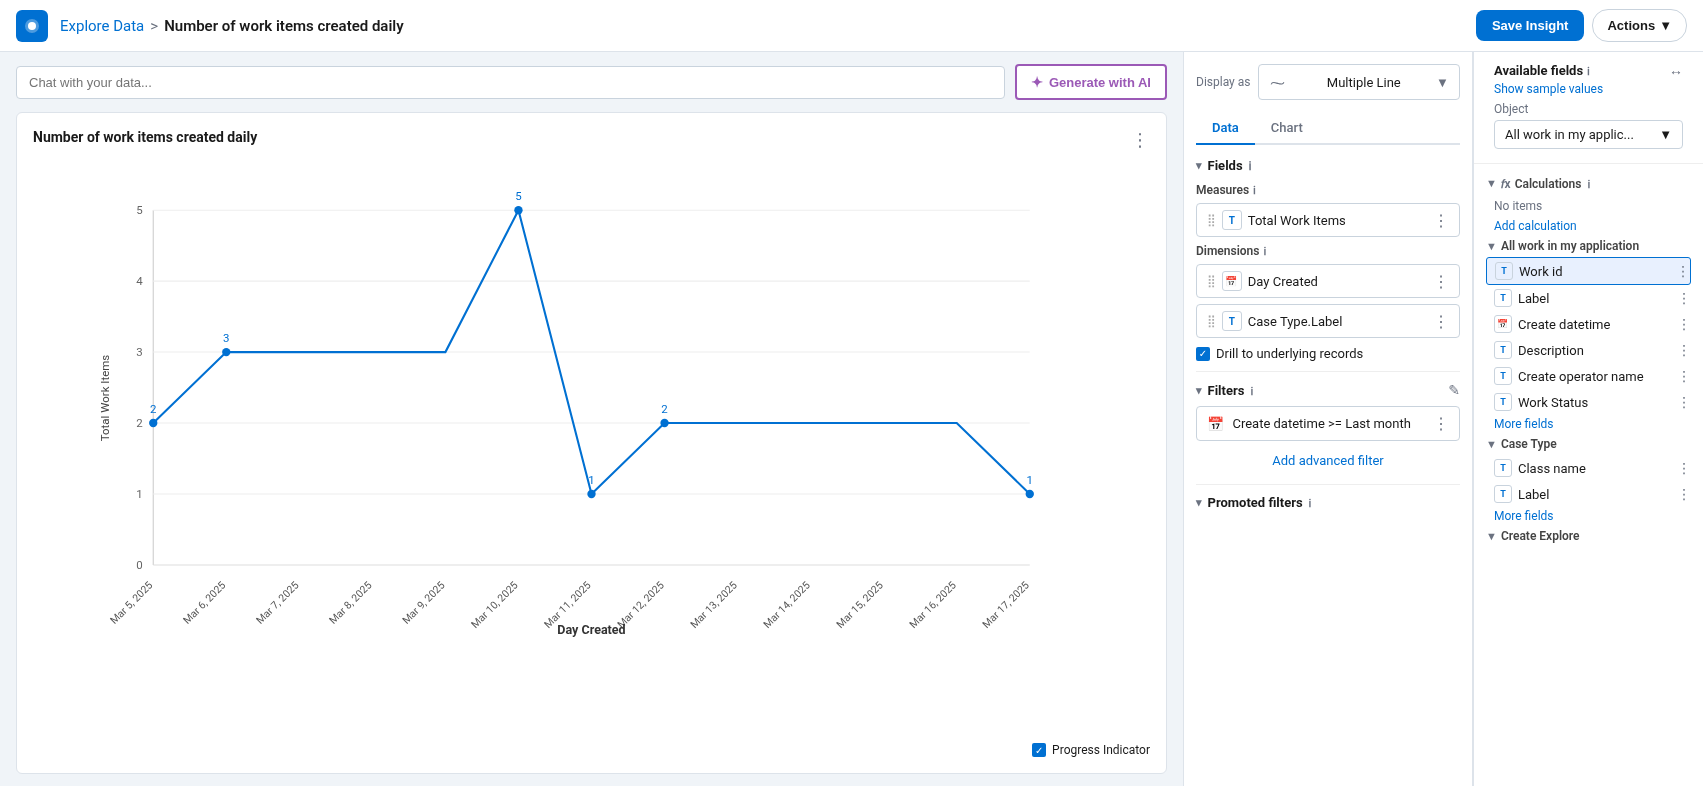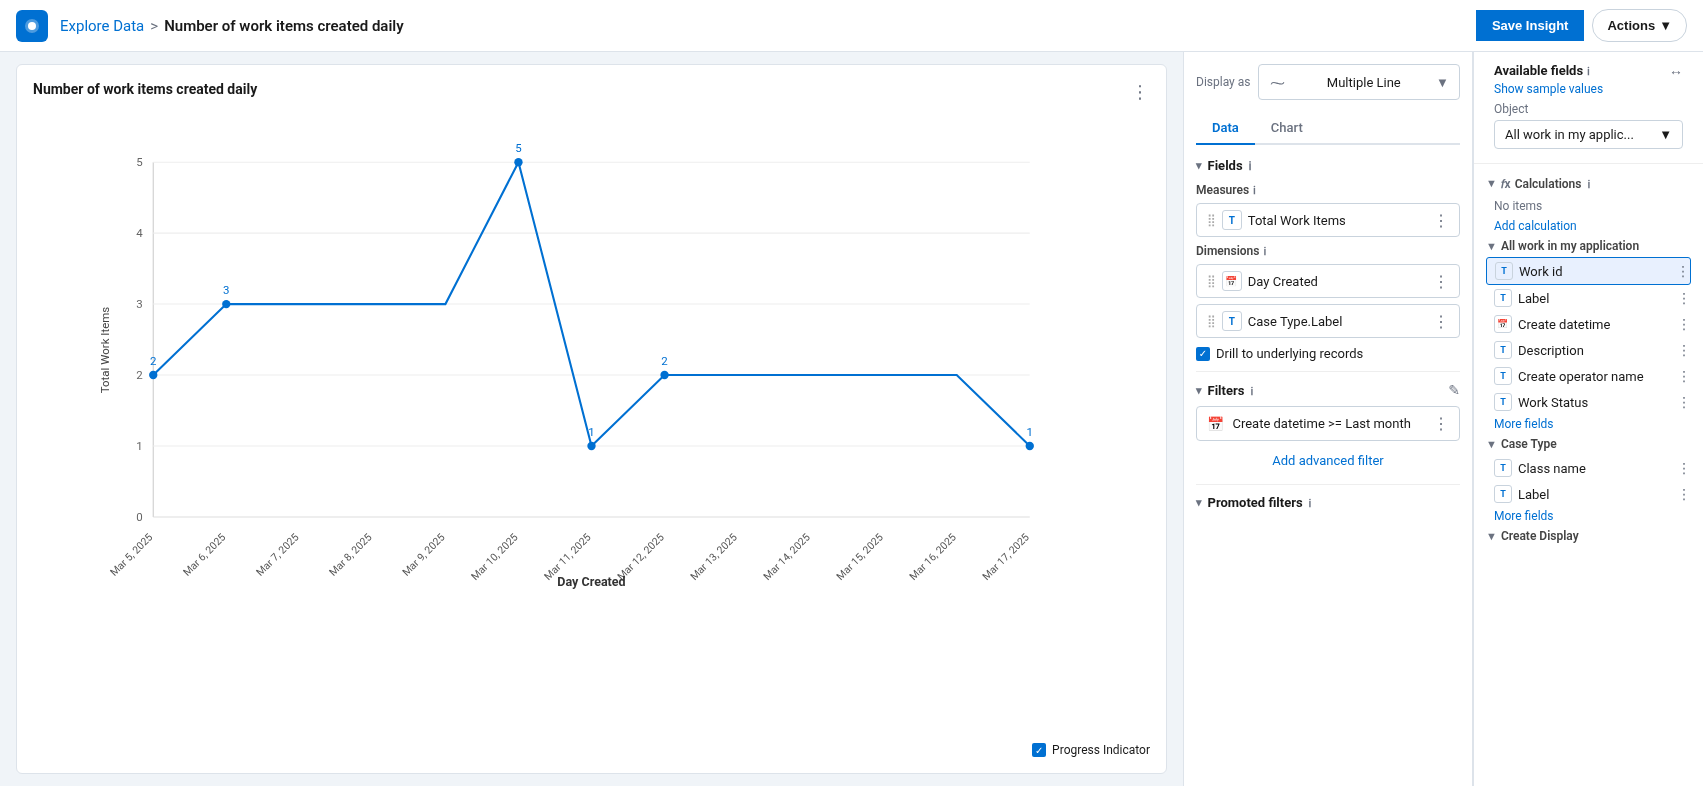--- a/index.html
+++ b/index.html
@@ -9,21 +9,21 @@
 
     
     .header { background: #fff; border-bottom: 1px solid #dde3ea; display: flex; align-items: center; padding: 0 16px; height: 52px; flex-shrink: 0; }
     .header-logo { width: 32px; height: 32px; background: #0070d2; border-radius: 6px; display: flex; align-items: center; justify-content: center; margin-right: 12px; flex-shrink: 0; }
     .header-logo svg { fill: white; }
     .breadcrumb { display: flex; align-items: center; gap: 6px; flex: 1; }
     .breadcrumb-link { color: #0070d2; font-size: 15px; font-weight: 400; cursor: pointer; }
     .breadcrumb-sep { color: #6b7280; font-size: 15px; }
     .breadcrumb-current { color: #1a1a1a; font-size: 15px; font-weight: 600; }
     .header-actions { display: flex; gap: 8px; align-items: center; }
-    .btn-primary { background: #0070d2; color: white; border: none; padding: 8px 16px; border-radius: 0; font-size: 13px; font-weight: 600; cursor: pointer; }
+    .btn-primary { background: #0070d2; color: white; border: none; padding: 8px 16px; border-radius: 8px; font-size: 13px; font-weight: 600; cursor: pointer; }
     .btn-secondary { background: #fff; color: #1a1a1a; border: 1px solid #c9d3dd; padding: 8px 14px; border-radius: 16px; font-size: 13px; font-weight: 600; cursor: pointer; display: flex; align-items: center; gap: 4px; }
 
     
     .main { display: flex; flex: 1; overflow: hidden; }
 
     
     .chart-area { flex: 1; display: flex; flex-direction: column; padding: 12px 16px; overflow: hidden; background: #f0f4f8; }
 
     
     .chat-bar { display: flex; gap: 10px; margin-bottom: 12px; align-items: center; }
@@ -145,20 +145,27 @@
         <span>Actions</span>
         <span>▼</span>
       </button>
     </div>
   </div>
 
   <div class="main">
 
     <div class="chart-area">
 
+      <div class="chat-bar">
+        <input class="chat-input" type="text" placeholder="Chat with your data..." style="">
+        <button class="generate-btn">
+          <span class="star-icon">✦</span>
+          <span>Generate with AI</span>
+        </button>
+      </div>
 
       <div class="chart-panel">
         <div class="chart-wrapper">
           <div class="chart-title-row">
             <div class="chart-title">Number of work items created daily</div>
             <div class="three-dots">⋮</div>
           </div>
 
           <div class="chart-svg-container">
             <svg width="100%" height="480" viewBox="0 0 960 460" preserveAspectRatio="xMidYMid meet">
@@ -395,18 +402,18 @@
         </div>
         <div class="avail-field-row">
           <div class="avail-type-icon">T</div>
           <span class="avail-field-name">Label</span>
           <span class="avail-field-more">⋮</span>
         </div>
         <a class="more-fields">More fields</a>
 
         <div class="avail-group-header">
           <span class="arrow">▼</span>
-          <span>Create Display</span>
+          <span>Create Explore</span>
         </div>
       </div>
     </div>
   </div>
 </div>
 
 </body></html>

